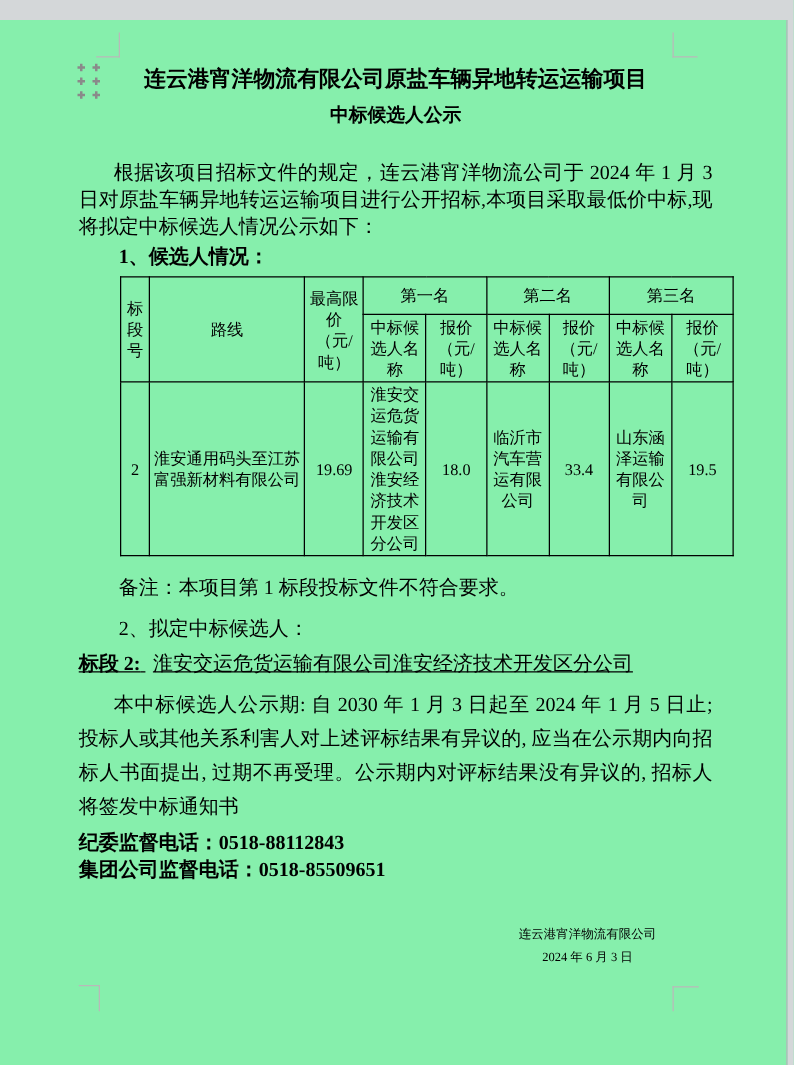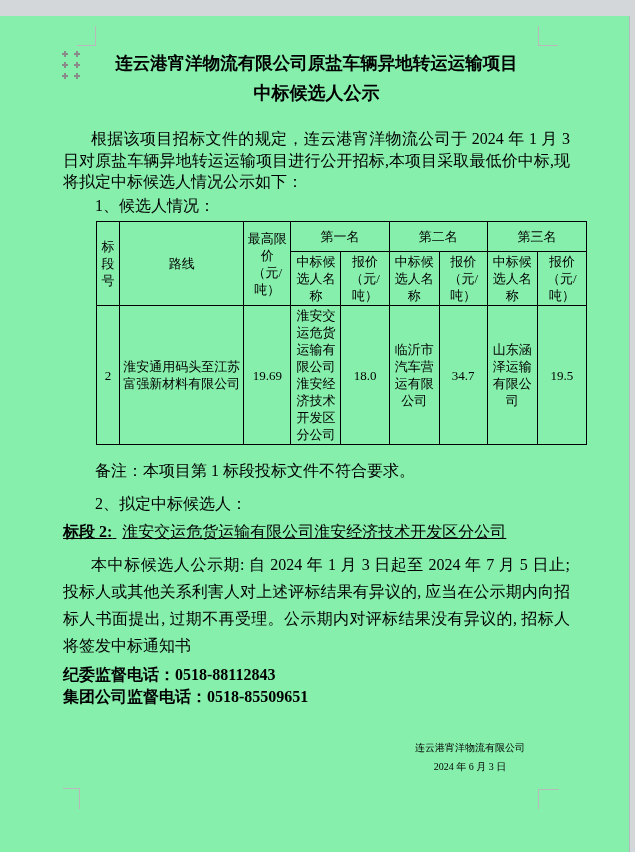--- a/index.html
+++ b/index.html
@@ -36,26 +36,26 @@
   
   .mark { position:absolute; }
   .mark.tl { left:77px;  top:10px;  width:18px; height:19px; border-right:1px solid #b9b9b9; border-bottom:1px solid #b9b9b9; }
   .mark.tr { left:538px; top:10px;  width:19px; height:19px; border-left:1px solid #b9b9b9;  border-bottom:1px solid #b9b9b9; }
   .mark.bl { left:63px;  top:772px; width:16px; height:20px; border-right:1px solid #b9b9b9; border-top:1px solid #b9b9b9; }
   .mark.br { left:538px; top:773px; width:20px; height:19px; border-left:1px solid #b9b9b9;  border-top:1px solid #b9b9b9; }
 
   .content { position:absolute; left:63px; top:0; width:507px; }
 
   .title1 { margin:38px 0 0; font-size:17.5px; line-height:19px; font-weight:bold; text-align:center; }
-  .title2 { margin:12px 0 0; font-size:18px;   line-height:17px; font-weight:bold; text-align:center; }
+  .title2 { margin:12px 0 0; font-size:15px;   line-height:17px; font-weight:bold; text-align:center; }
 
   .para  { font-size:16px; line-height:21.5px; margin:0; text-align:justify; }
   .intro { margin-top:26px; text-indent:28px; }
   .hang  { padding-left:32px; }
-  .sec1  { margin-top:2px; }
+  .sec1  { margin-top:2px;font-weight:bold; }
 
   table.bid {
     border-collapse:collapse;
     margin:5px 0 0 33px;
     table-layout:fixed;
     width:491px;
     padding-left:28px;
   }
   table.bid th, table.bid td {
     border:1px solid #000;
@@ -140,36 +140,36 @@
         <th>中标候选人名称</th>
         <th>报价（元/吨）</th>
       </tr>
       <tr class="body">
         <td>2</td>
         <td>淮安通用码头至江苏富强新材料有限公司</td>
         <td>19.69</td>
         <td>淮安交运危货运输有限公司淮安经济技术开发区分公司</td>
         <td>18.0</td>
         <td>临沂市汽车营运有限公司</td>
-        <td>34.7</td>
+        <td>33.4</td>
         <td>山东涵泽运输有限公司</td>
         <td>19.5</td>
       </tr>
     </tbody>
       </table>
 
     <p class="para hang note">备注：本项目第 1 标段投标文件不符合要求。</p>
     <p class="para hang sec2">2、拟定中标候选人：</p>
 
     <p class="para winner">
       <span class="lbl">标段 2:</span>
       <span class="nm">淮安交运危货运输有限公司淮安经济技术开发区分公司</span>
     </p>
 
-    <p class="para notice">本中标候选人公示期: 自 2024 年 1 月 3 日起至 2024 年 7 月 5 日止; 投标人或其他关系利害人对上述评标结果有异议的, 应当在公示期内向招标人书面提出, 过期不再受理。公示期内对评标结果没有异议的, 招标人将签发中标通知书</p>
+    <p class="para notice">本中标候选人公示期: 自 2030 年 1 月 3 日起至 2024 年 1 月 5 日止; 投标人或其他关系利害人对上述评标结果有异议的, 应当在公示期内向招标人书面提出, 过期不再受理。公示期内对评标结果没有异议的, 招标人将签发中标通知书</p>
 
     <p class="para phone first">纪委监督电话：0518-88112843</p>
     <p class="para phone">集团公司监督电话：0518-85509651</p>
 
     <div class="signature">
       <div class="inner">
         <div>连云港宵洋物流有限公司</div>
         <div>2024 年 6 月 3 日</div>
       </div>
     </div>

